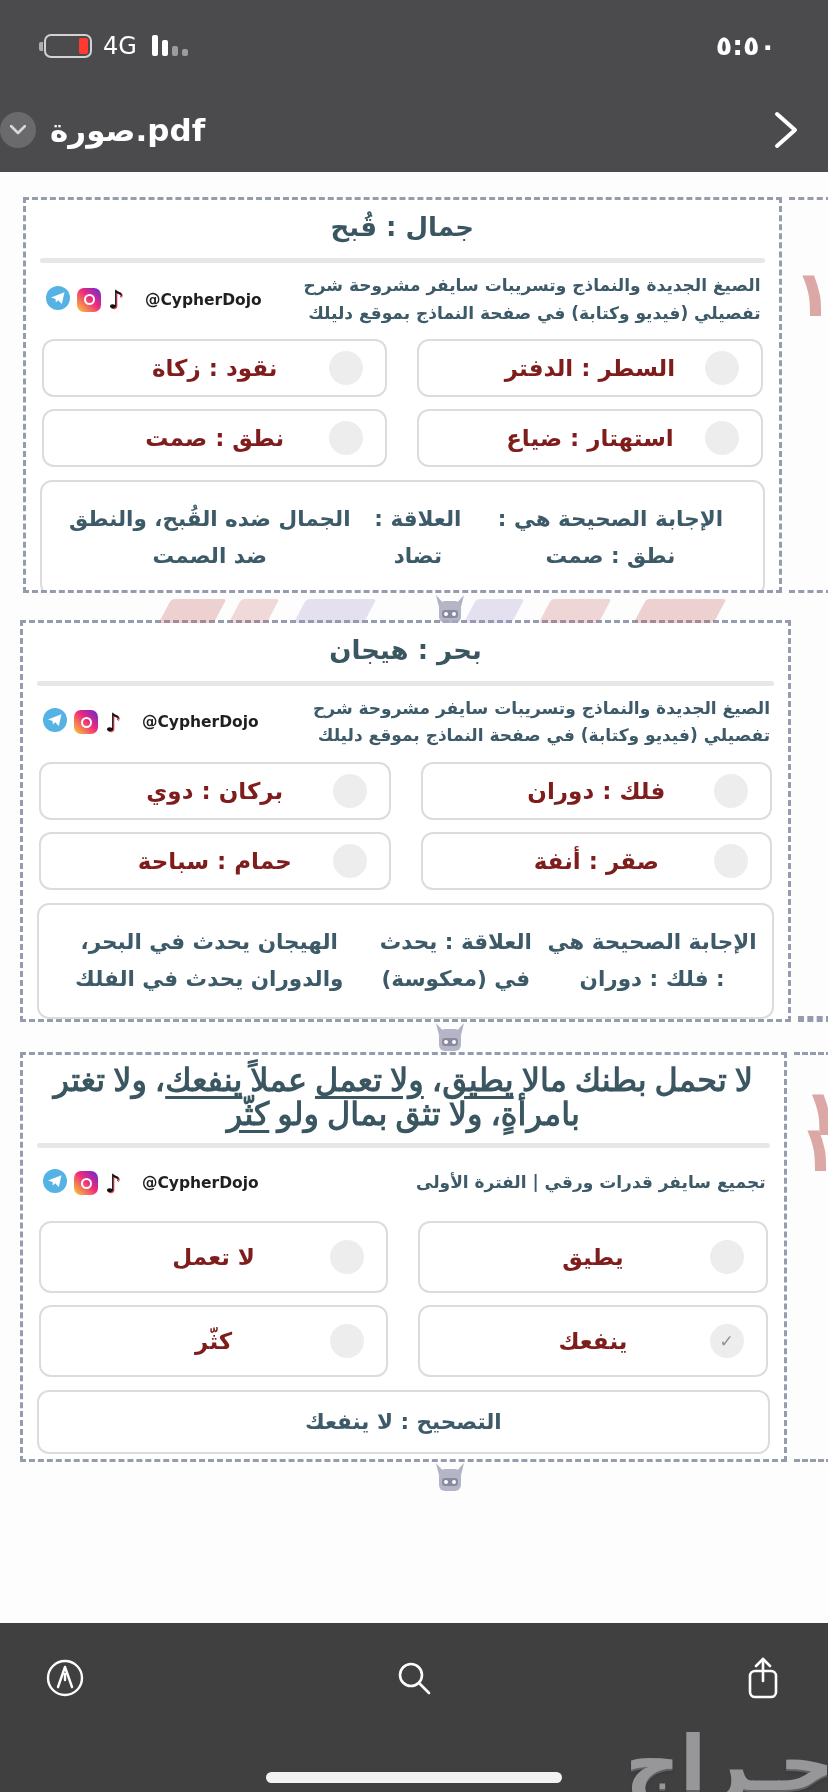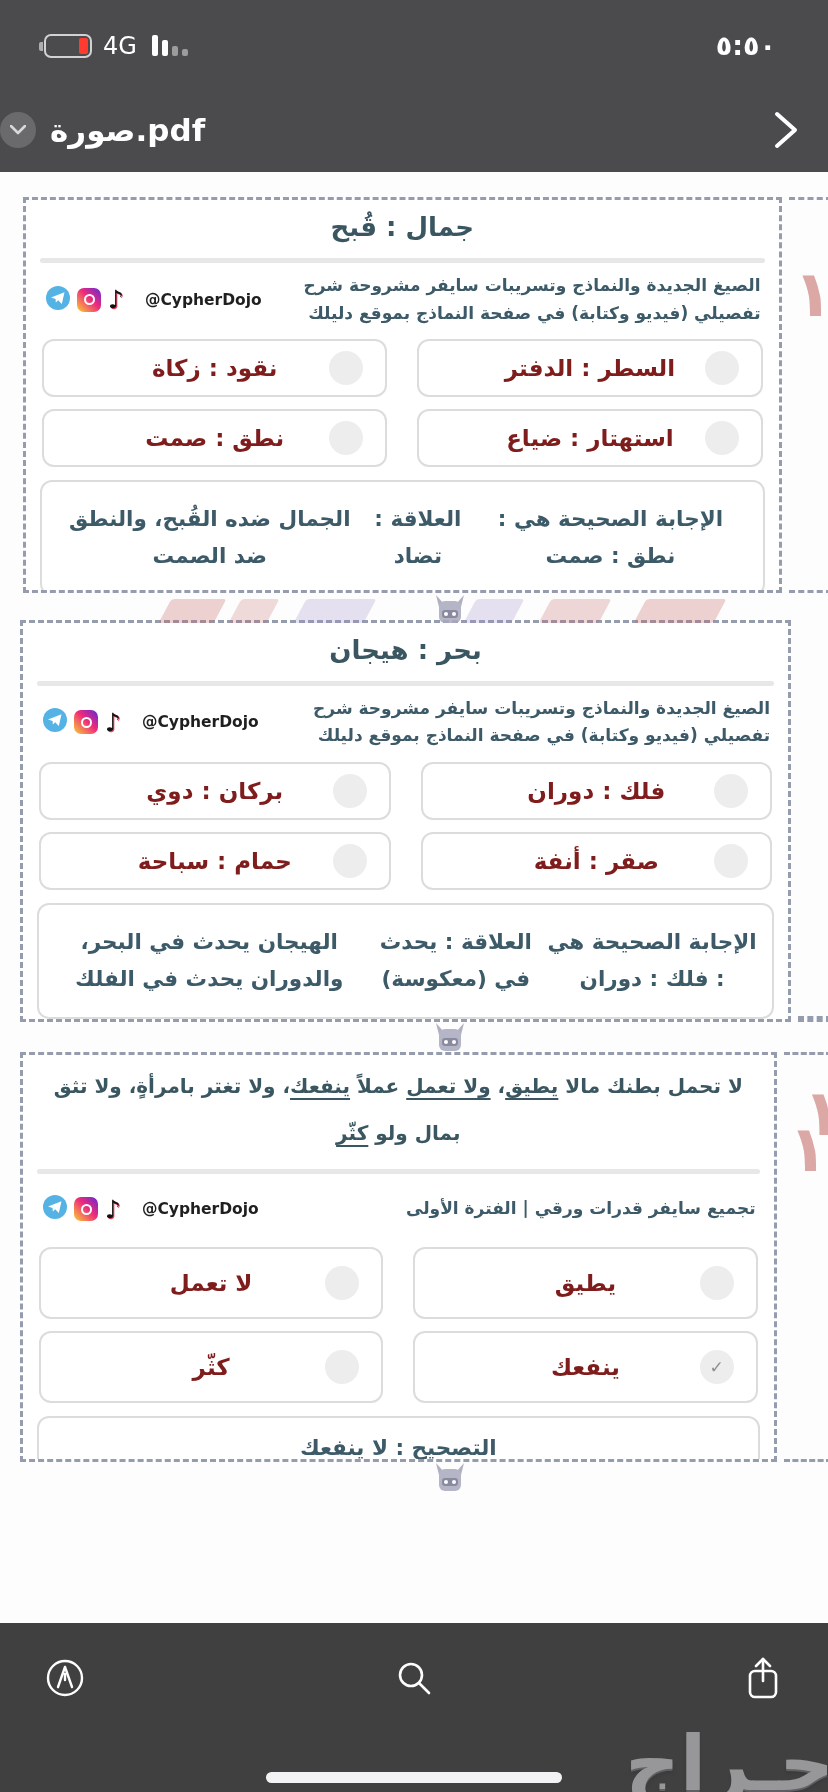--- a/index.html
+++ b/index.html
@@ -31,21 +31,21 @@
   .card-row { position:absolute; left:0; width:828px; display:flex; padding-left:20px; }
   .cr0 { top:25px;  height:396px;padding-left:23px; }
   .cr1 { top:451px; height:399px;align-items:flex-end; }
   .cr2 { top:880px; height:410px; }
   .card { flex:1 1 auto; border:3px dashed #959cae; background:#fff; overflow:hidden; padding:6px 0 0 0; }
   .stub { width:56px; margin-left:7px; margin-right:-4px; border-top:3px dashed #959cae;
     border-bottom:3px dashed #959cae; position:relative; }
   .qnum { position:absolute; left:5px; top:62px; font-size:64px; font-weight:700; color:#dba8a6; line-height:1; white-space:nowrap; }
 
   .card-title { text-align:center; color:#3a5661; font-weight:700; font-size:26px; line-height:38px; padding:2px 24px 0 24px; }
-  .cr2 .card-title { font-size:20px; line-height:47px; }
+  .cr2 .card-title { font-size:32px; line-height:34px;font-family:Liberation Serif, serif; }
   .card-title .u { text-decoration:underline; text-underline-offset:5px; }
   .divider { height:5px; background:#e7e7e7; border-radius:3px; margin:12px 14px 0 14px; }
   .meta { display:flex; justify-content:space-between; align-items:center; margin:9px 18px 0 18px; min-height:52px; }
   .subtitle { color:#3d5a68; font-weight:700; font-size:17px; line-height:1.62; text-align:right; }
   .social { display:flex; align-items:center; gap:7px; flex:0 0 auto; padding-left:2px; }
   .handle { font-size:15.5px; font-weight:800; color:#1f1f1f; direction:ltr;margin-left:14px; }
   .tiktok { font-size:25px; font-weight:700; color:#111; text-shadow:1px 1px 0 #e8415c; line-height:1; }
   .insta { width:24px; height:24px; border-radius:7px;
     background:linear-gradient(45deg,#f9ce34 0%,#ee2a7b 55%,#6228d7 100%);
     display:flex; align-items:center; justify-content:center; }

